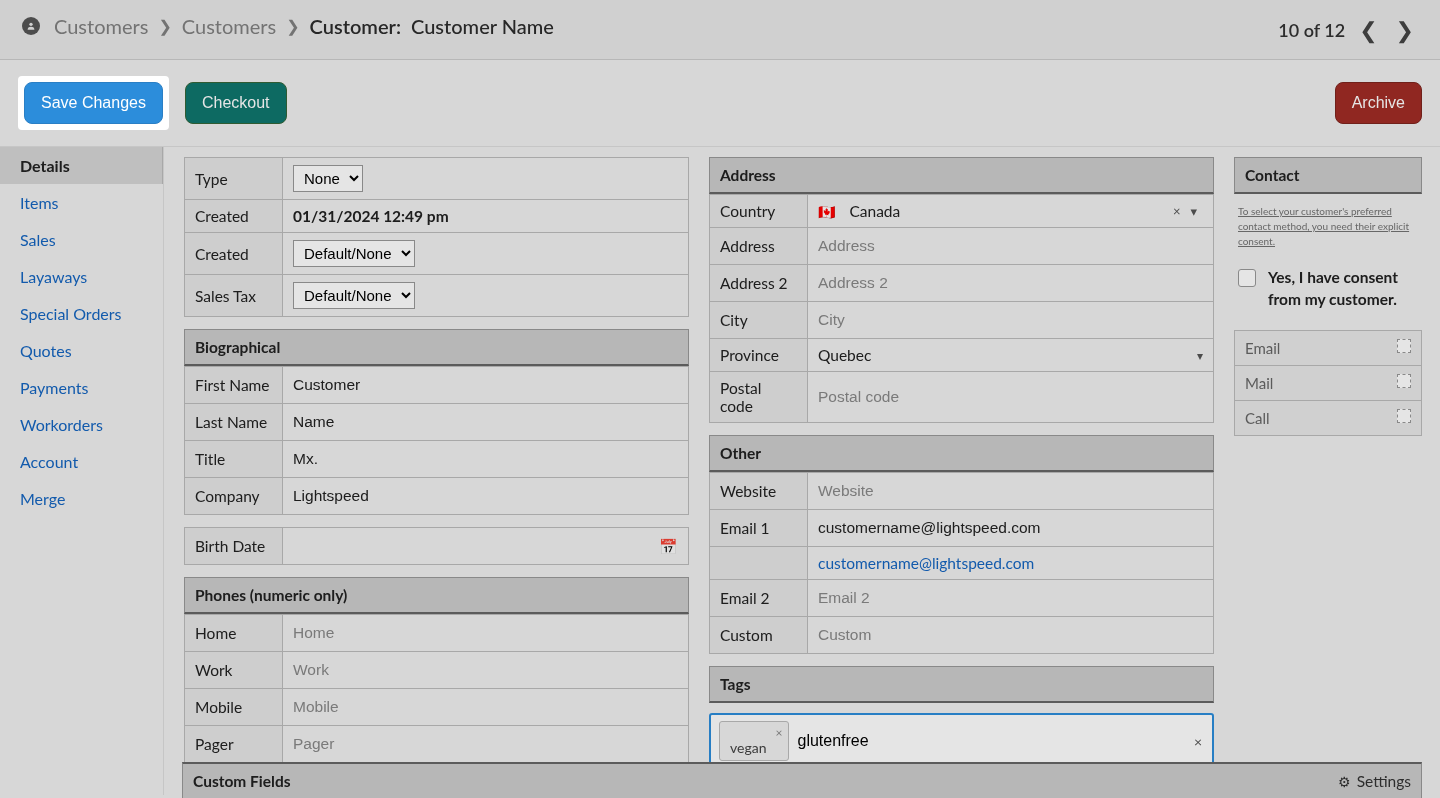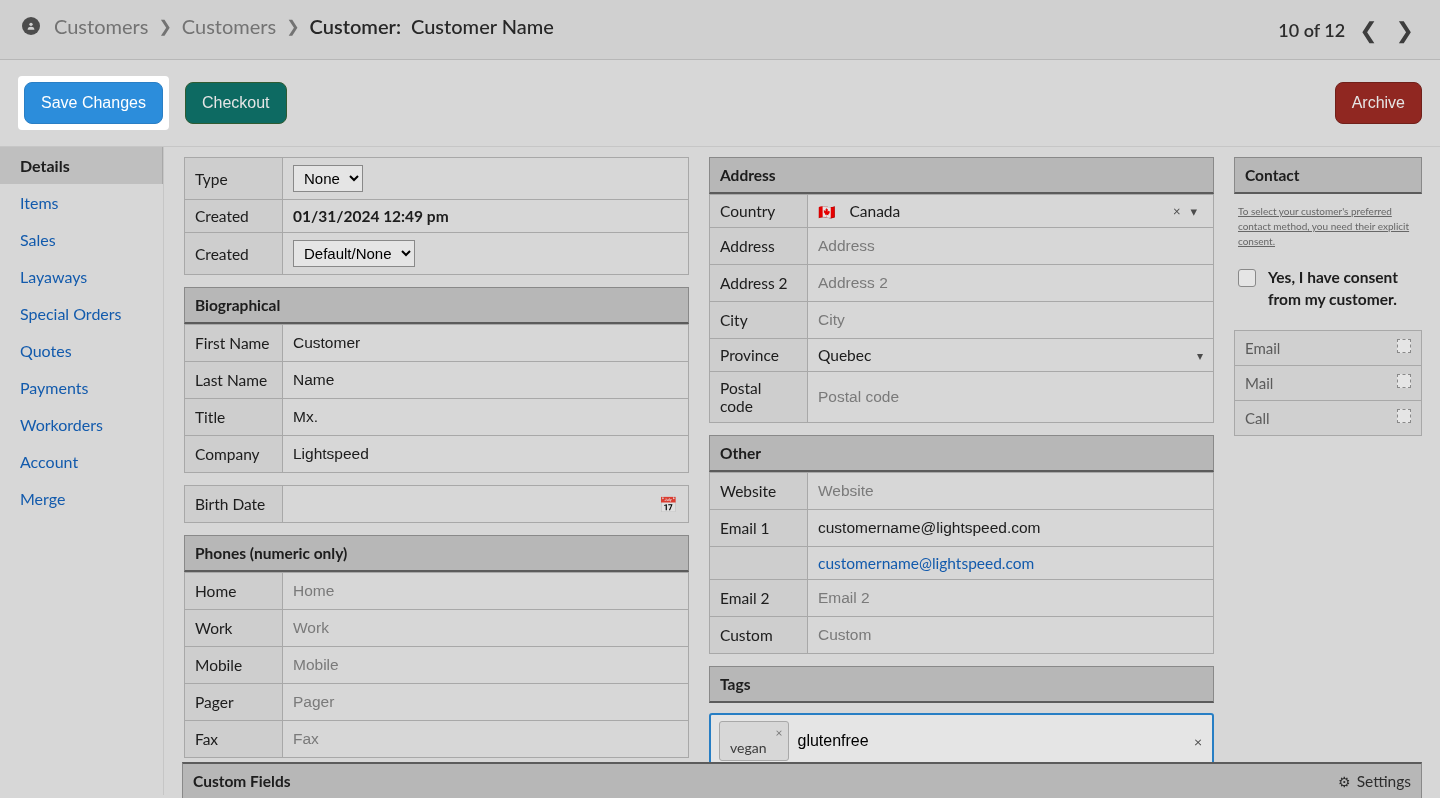--- a/index.html
+++ b/index.html
@@ -224,20 +224,24 @@
           <td class="val"><select class="in-cell"><option>None</option></select></td>
         </tr>
         <tr>
           <td class="label">Created</td>
           <td class="val"><b>01/31/2024 12:49 pm</b></td>
         </tr>
         <tr>
           <td class="label">Created</td>
           <td class="val"><select class="in-cell"><option>Default/None</option></select></td>
         </tr>
+        <tr>
+          <td class="label">Sales Tax</td>
+          <td class="val"><select class="in-cell"><option>Default/None</option></select></td>
+        </tr>
       </tbody>
         </table>
 
       <div>
         <div class="section-header">Biographical</div>
         <table class="grid">
           <tbody>
               <tr>
                 <td class="label">First Name</td>
                 <td class="val"><input class="field" value="Customer" style=""></td>

